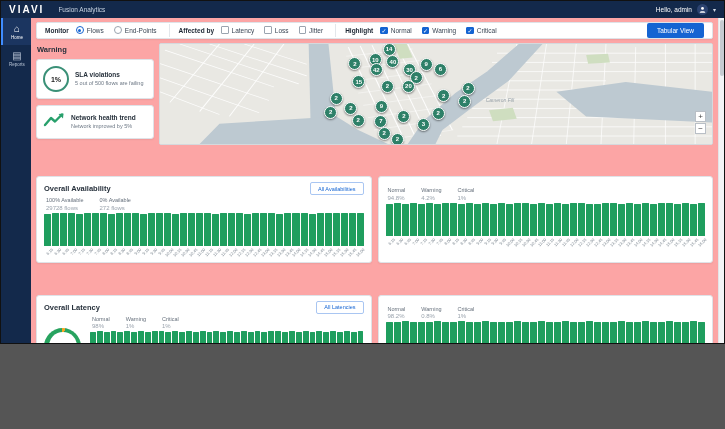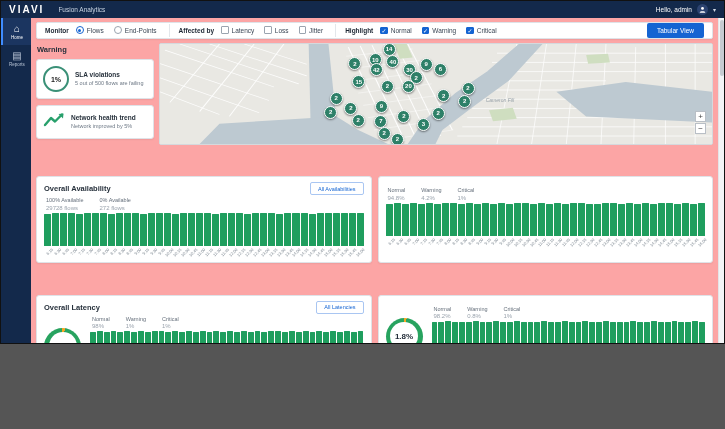--- a/index.html
+++ b/index.html
@@ -853,25 +853,20 @@
                     <span>16:00</span>
                   </div>
                 </div>
               </div>
           </div>
         </div>
       </section>
 
       <section class="panel">
         <div class="panel-body">
-          <div class="gauge" style="background: conic-gradient(rgb(245, 166, 35) 0deg, rgb(245, 166, 35) 1.8%, rgb(39, 163, 95) 1.8%, rgb(39, 163, 95) 100%);">
-            <div class="gauge-inner">
-                <span class="gauge-text">1.8%</span>
-              </div>
-          </div>
           <div class="panel-right">
             <div class="stats">
                 <div class="stat">
        <div class="stat-label">Normal</div>
        <div class="stat-value">98.2%</div>
      </div>
                 <div class="stat">
        <div class="stat-label">Warning</div>
        <div class="stat-value">0.8%</div>
      </div>

